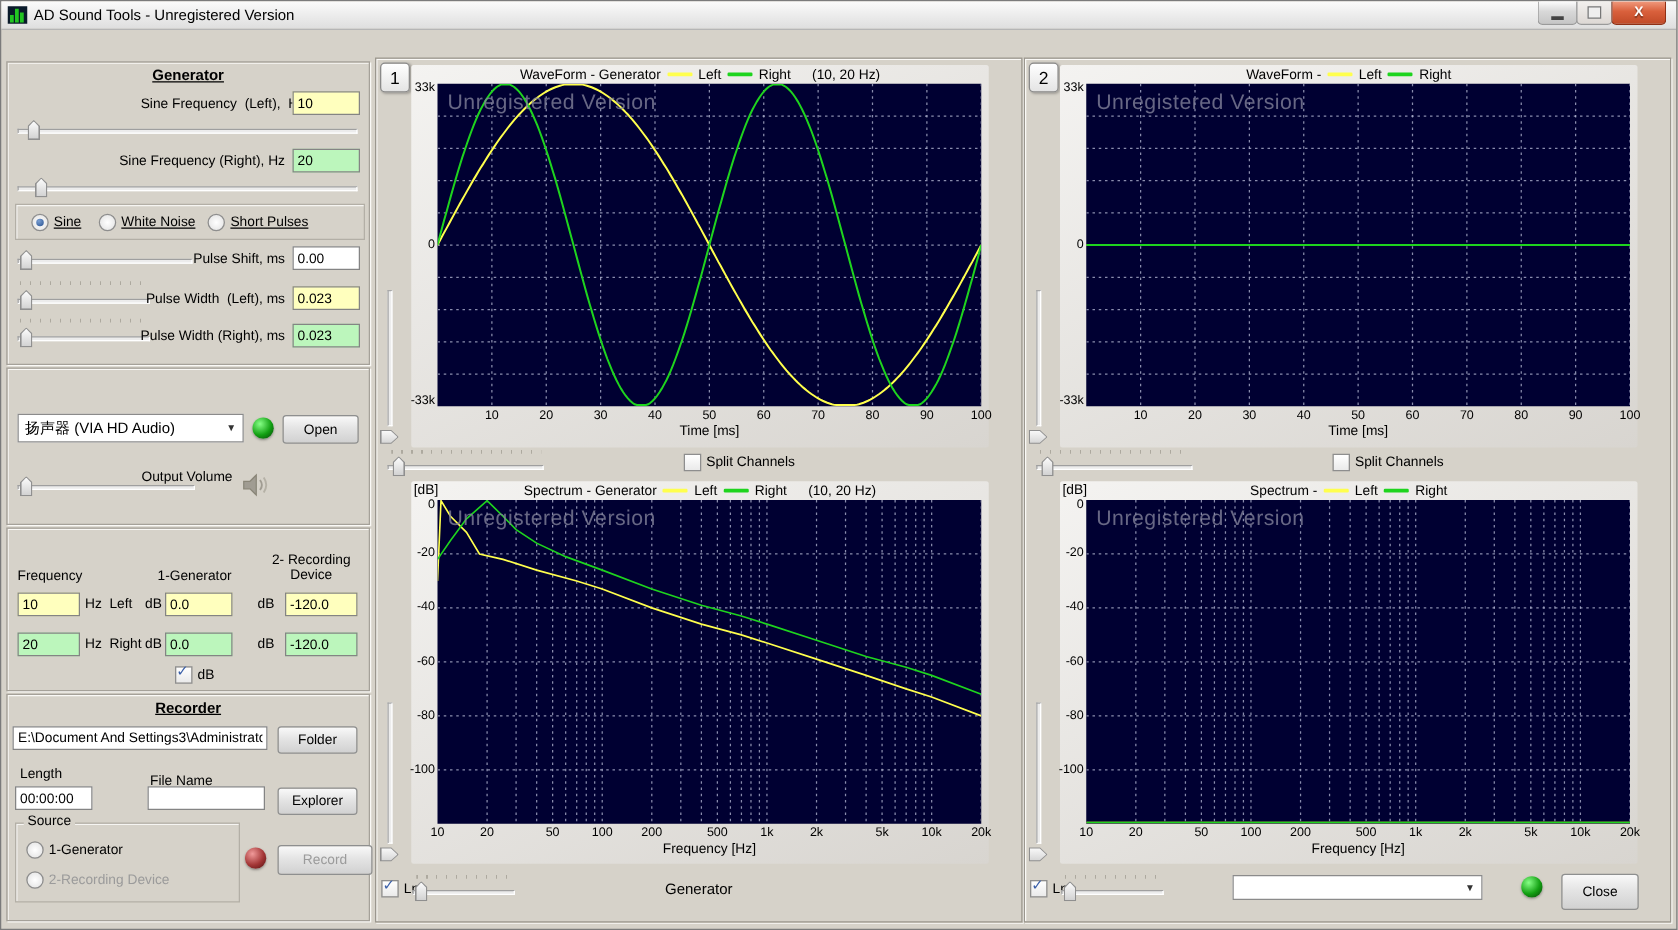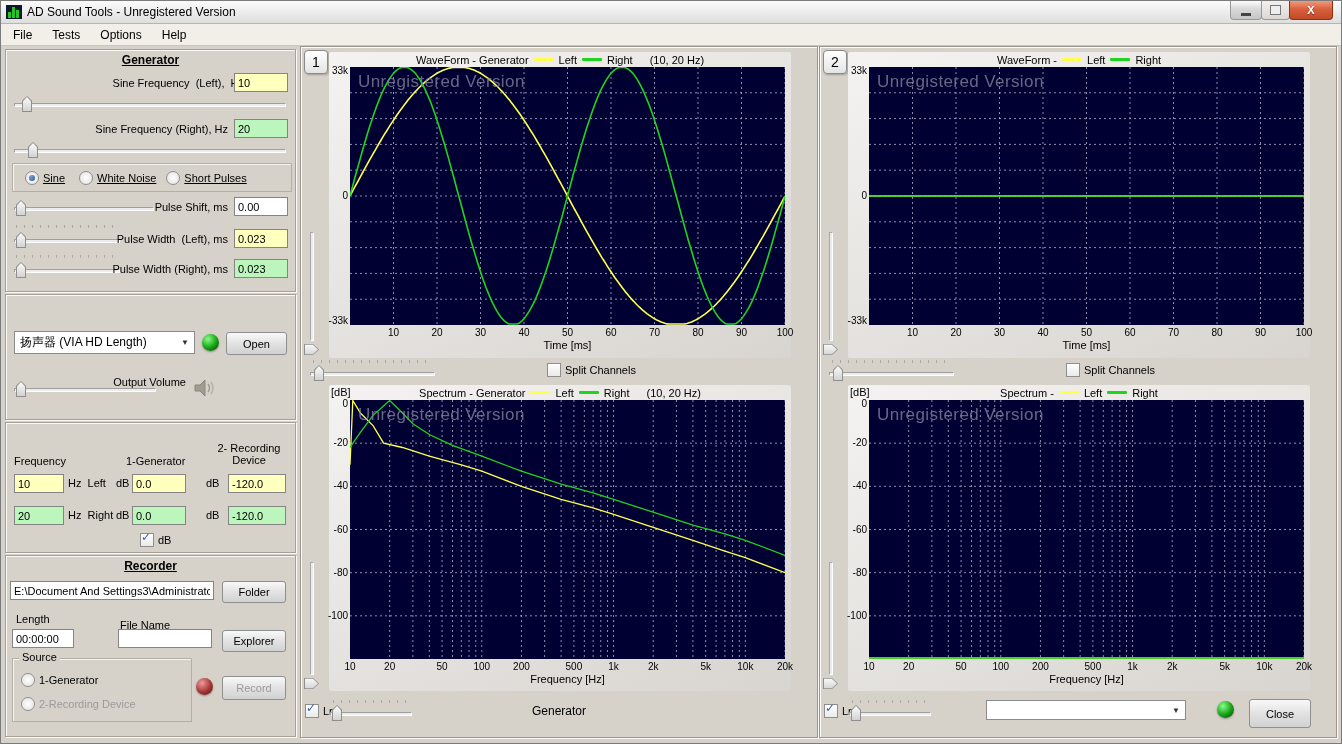--- a/index.html
+++ b/index.html
@@ -94,26 +94,20 @@
         </div>
       <div class="wbtn max">
           <div class="glyph-max"></div>
         </div>
       <div class="wbtn close">
           <span>X</span>
         </div>
     </div>
   </div>
 
-  <div class="menubar">
-    <span class="menu-item">File</span>
-    <span class="menu-item">Tests</span>
-    <span class="menu-item">Options</span>
-    <span class="menu-item">Help</span>
-  </div>
 
   <div class="group" style="top:48px;height:241px">
     <div class="gtitle">Generator</div>
     <div class="lbl r" style="left:16px;top:27px;width:222px">Sine Frequency  (Left),  Hz</div>
     <input class="inp yellow" style="left: 228px; top: 23px; width: 46px;" value="10">
     <div class="hslider" style="left:8px;top:45px;width:272px">
         <div class="htrack"></div>
         <div class="hthumb" style="left:8px"></div>
       </div>
     <div class="lbl r" style="left:0;top:73px;width:222px">Sine Frequency (Right), Hz</div>
@@ -157,21 +151,21 @@
     <div class="hslider" style="left:8px;top:211px;width:106px">
         <div class="htrack"></div>
         <div class="hthumb" style="left:2px"></div>
       </div>
     <div class="lbl r" style="left:0;top:213px;width:222px">Pulse Width (Right), ms</div>
     <input class="inp green" style="left: 228px; top: 209px; width: 46px;" value="0.023">
   </div>
 
   <div class="group" style="top:293px;height:124px">
     <div class="combo" style="left:8px;top:36px;width:181px;height:23px">
-      <span>扬声器 (VIA HD Length)</span>
+      <span>扬声器 (VIA HD Audio)</span>
       <span class="arrow">▼</span>
     </div>
     <div class="led green" style="left:196px;top:39px"></div>
     <div class="btn" style="left:220px;top:37px;width:61px;height:23px">Open</div>
     <div class="lbl" style="left:20px;top:81px;width:160px;text-align:right">Output Volume</div>
     <div class="hslider" style="left:8px;top:85px;width:142px">
         <div class="htrack"></div>
         <div class="hthumb" style="left:2px"></div>
       </div>
     <svg class="spk" style="left:186px;top:82px" width="24" height="22">
@@ -222,21 +216,21 @@
       <span class="cbrow" style="left:8px;top:14px">
           <span class="radio"></span>
           <span>1-Generator</span>
         </span>
       <span class="cbrow" style="left:8px;top:38px">
           <span class="radio"></span>
           <span class="dis">2-Recording Device</span>
         </span>
     </div>
     <div class="led red" style="left:190px;top:122px"></div>
-    <div class="btn dis" style="left:216px;top:120px;width:64px;height:24px">Record</div>
+    <div class="btn dis" style="left:216px;top:120px;width:76px;height:24px">Record</div>
   </div>
 
   <div class="panel" style="left:299px">
     <div class="badge">1</div>
     <div class="vslider" style="left:2px;top:185px;height:124px">
         <div class="vtrack"></div>
         <div class="vhandle"></div>
       </div>
 
     <div class="chartbox wave" style="left:28px;top:5px">

